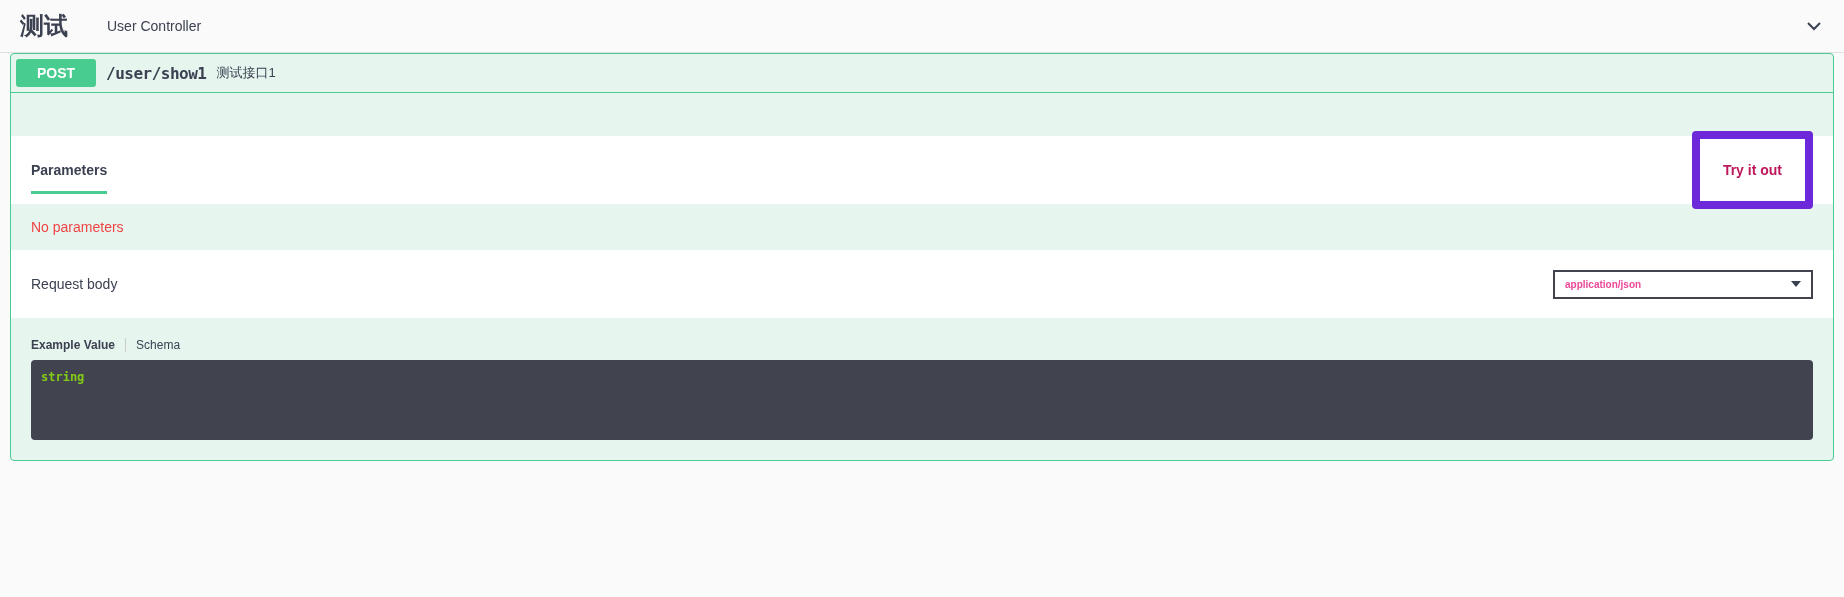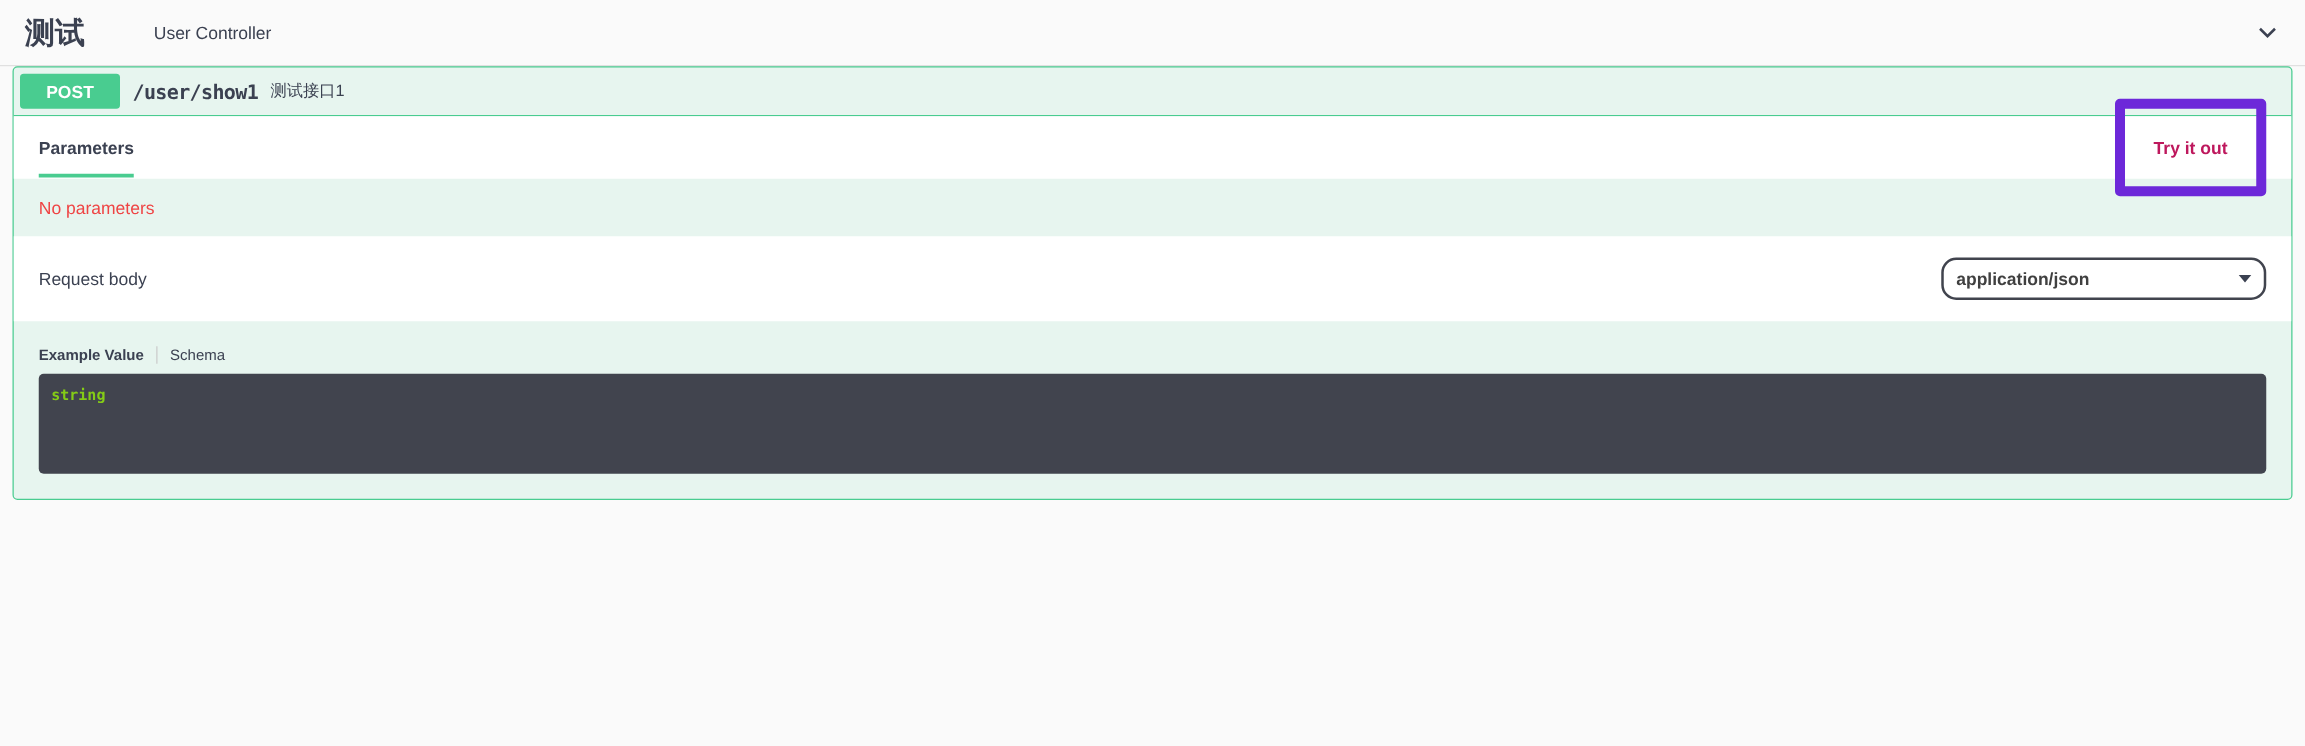--- a/index.html
+++ b/index.html
@@ -17,21 +17,20 @@
       width: 1844px;
       padding: 0;
     }
     .tag-header {
       display: flex;
       align-items: center;
       padding: 10px 20px;
       cursor: pointer;
       border-bottom: 1px solid rgba(0,0,0,0.1);
       position: relative;
-      gap: 16px;
     }
     .tag-title {
       font-size: 24px;
       font-weight: 700;
       color: #3b4151;
       margin-right: 12px;
     }
     .tag-desc {
       font-size: 14px;
       color: #3b4151;
@@ -84,21 +83,22 @@
       font-family: sans-serif;
     }
     .op-body {
       border-top: 1px solid #49cc90;
     }
     .section-header {
       display: flex;
       align-items: center;
       padding: 8px 20px;
       background: #fff;
-      height: 50px;
+      height: 68px;
+      margin-top: 43px;
     }
     .section-title {
       font-size: 14px;
       font-weight: 700;
       color: #3b4151;
       flex: 1;
     }
     .section-title.underlined {
       border-bottom: 3px solid #49cc90;
       padding-bottom: 13px;
@@ -130,25 +130,25 @@
       background: #fff;
       height: 68px;
     }
     .reqbody-title {
       font-size: 14px;
       color: #3b4151;
       flex: 1;
     }
     .content-type-select {
       border: 2px solid #41444e;
-      border-radius: 12px;
+      border-radius: 0;
       padding: 7px 40px 7px 10px;
-      font-size: 14px;
-      font-weight: 700;
-      color: #404040;
+      font-size: 10px;
+      font-weight: 700;
+      color: #ec4899;
       background: #fff;
       cursor: pointer;
       font-family: inherit;
       min-width: 260px;
       appearance: none;
       -webkit-appearance: none;
       position: relative;
     }
     .select-wrap {
       position: relative;

